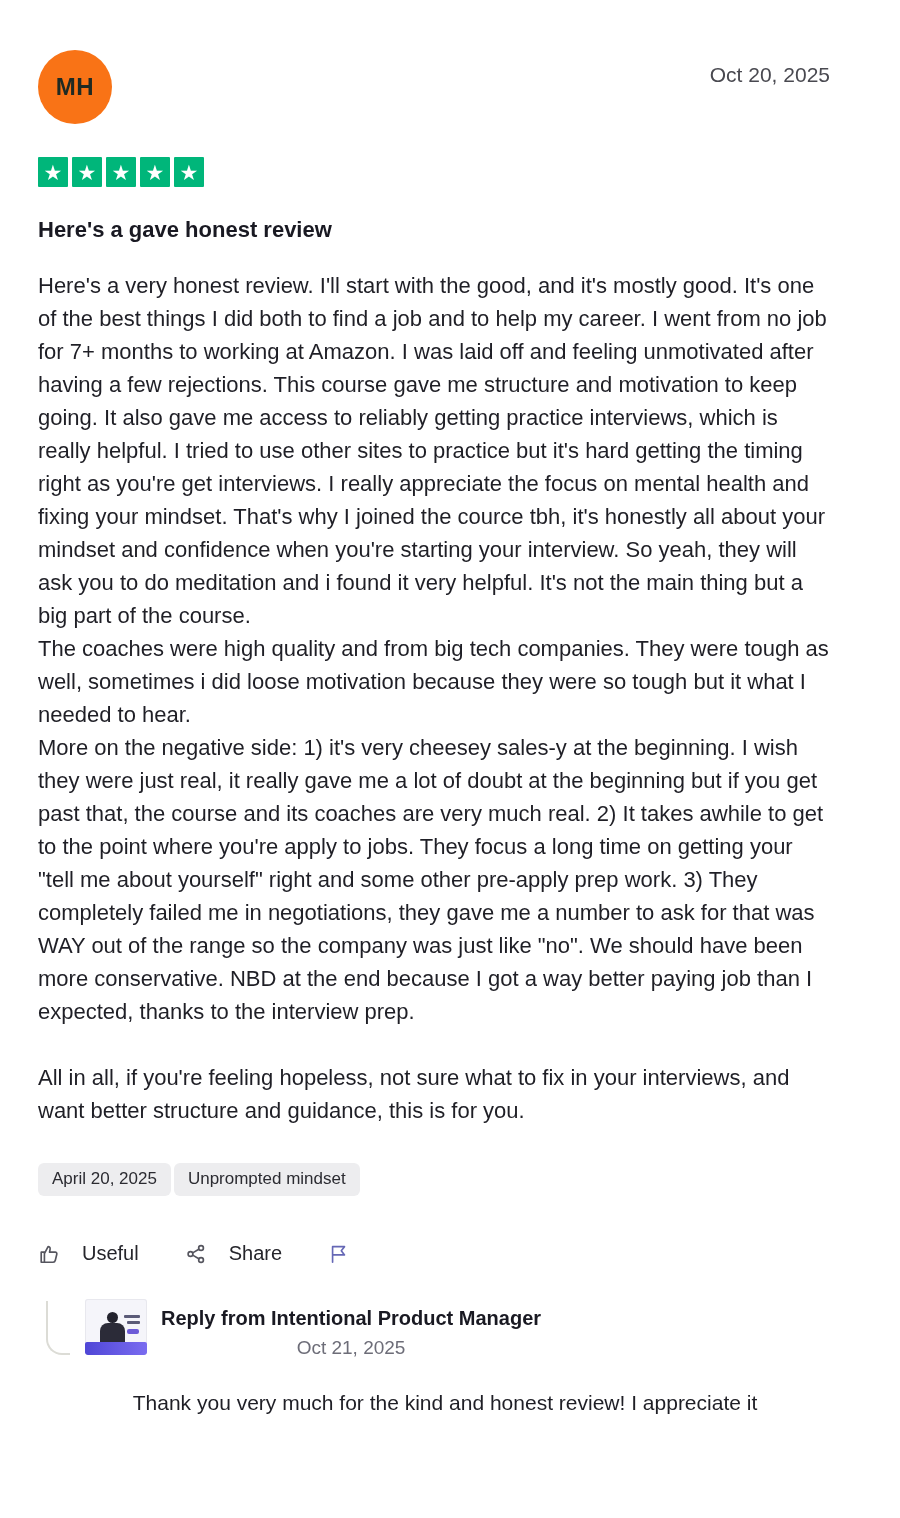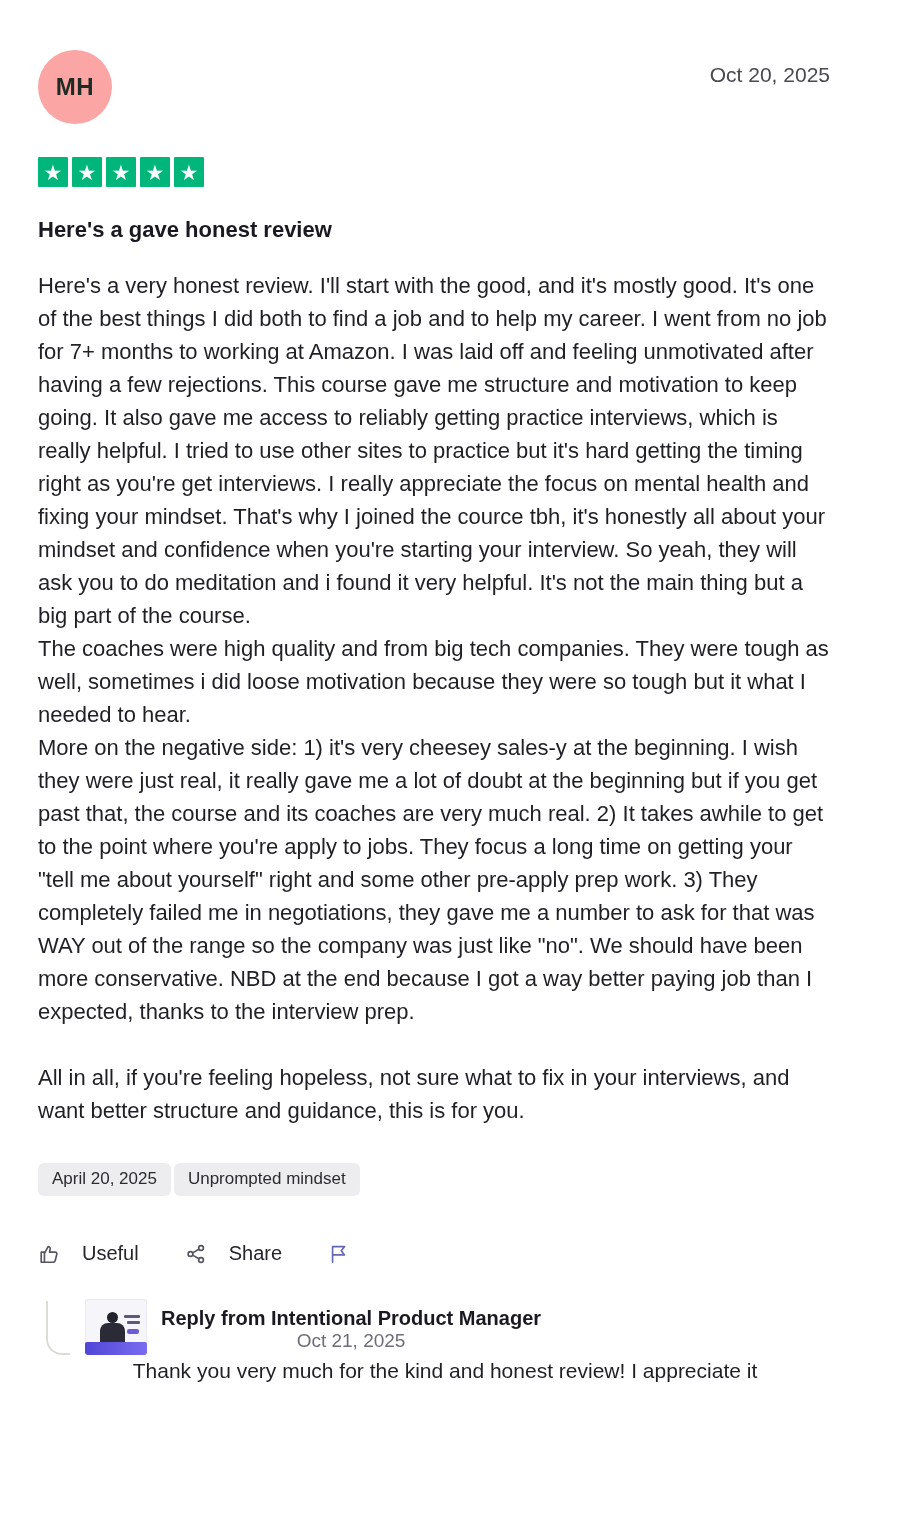--- a/index.html
+++ b/index.html
@@ -10,21 +10,21 @@
     color: #1f1f26;
     overflow: hidden;
   }
   .card { padding: 50px 70px 0 38px; }
 
   
   .header { display: flex; align-items: flex-start; justify-content: space-between; }
   .consumer { display: flex; align-items: flex-start; gap: 18px; }
   .avatar {
     width: 74px; height: 74px; border-radius: 50%;
-    background: #fca5a5; color: #1f2a23;
+    background: #f97316; color: #1f2a23;
     display: flex; align-items: center; justify-content: center;
     font-size: 24px; font-weight: 700; letter-spacing: .5px;
     flex: 0 0 auto; cursor: pointer;
   }
   .consumer-name { font-size: 22px; font-weight: 700; color: #191922; margin-top: 7px; cursor: pointer; }
   .consumer-meta { font-size: 19px; color: #6d6d78; margin-top: 9px; }
   .review-date { font-size: 21px; color: #494950; margin-top: 13px; }
 
   
   .stars { display: flex; gap: 4px; margin-top: 33px; }
@@ -82,22 +82,22 @@
     position: absolute; left: 15px; top: 24px; width: 25px; height: 20px;
     border-radius: 8px 8px 0 0; background: #2b2b38;
   }
   .reply-logo .txt1, .reply-logo .txt2 {
     position: absolute; right: 7px; height: 3px; background: #5b5b78; border-radius: 1px;
   }
   .reply-logo .txt1 { top: 16px; width: 16px; }
   .reply-logo .txt2 { top: 22px; width: 13px; }
   .reply-logo .pill { position: absolute; right: 8px; top: 30px; width: 12px; height: 5px; border-radius: 2px; background: #6d5bd8; }
   .reply-title { font-size: 20px; font-weight: 700; color: #191922; margin-top: 8px; }
-  .reply-date { font-size: 19px; color: #6d6d78; }
-  .reply-text { font-size: 21px; line-height: 32px; color: #1f1f26; max-width: 760px; }
+  .reply-date { font-size: 19px; color: #6d6d78; margin-top: 7px; }
+  .reply-text { font-size: 21px; line-height: 32px; color: #1f1f26; margin-top: 28px; max-width: 760px; }
 </style>
 </head>
 <body>
 
 <div class="card">
 
   <div class="header">
     <div class="consumer">
       <div class="avatar">MH</div>
     </div>

